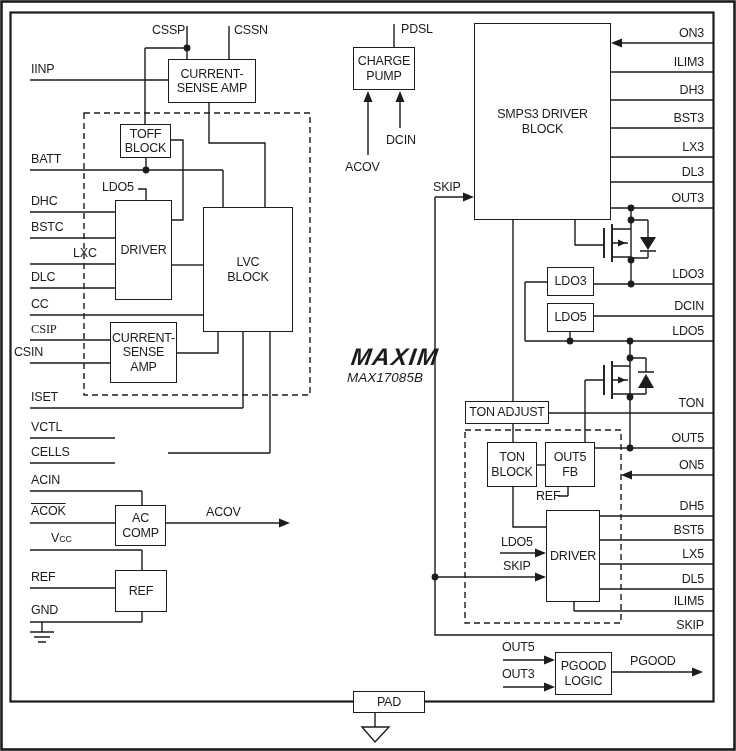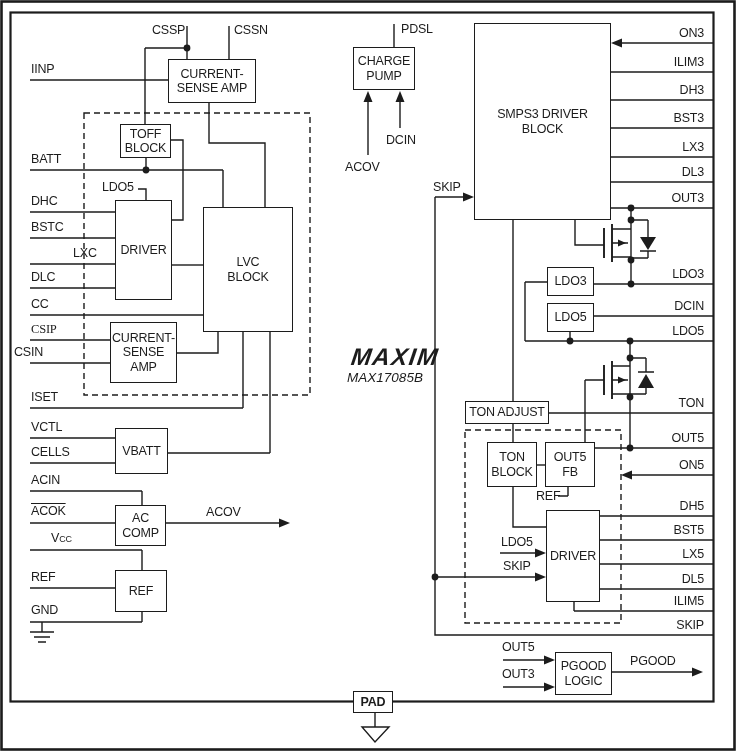--- a/index.html
+++ b/index.html
@@ -183,23 +183,20 @@
   </div>
   <div class="blk" style="left:203px;top:207px;width:90px;height:125px;">
     <span>LVC</span>
     <span>BLOCK</span>
   </div>
   <div class="blk" style="left:110px;top:322px;width:67px;height:61px;">
     <span>CURRENT-</span>
     <span>SENSE</span>
     <span>AMP</span>
   </div>
-  <div class="blk" style="left:115px;top:428px;width:53px;height:46px;">
-    <span>VBATT</span>
-  </div>
   <div class="blk" style="left:115px;top:505px;width:51px;height:41px;">
     <span>AC</span>
     <span>COMP</span>
   </div>
   <div class="blk" style="left:115px;top:570px;width:52px;height:42px;">
     <span>REF</span>
   </div>
   <div class="blk" style="left:353px;top:47px;width:62px;height:43px;">
     <span>CHARGE</span>
     <span>PUMP</span>
@@ -225,21 +222,21 @@
     <span>OUT5</span>
     <span>FB</span>
   </div>
   <div class="blk" style="left:546px;top:510px;width:54px;height:92px;">
     <span>DRIVER</span>
   </div>
   <div class="blk" style="left:555px;top:652px;width:57px;height:43px;">
     <span>PGOOD</span>
     <span>LOGIC</span>
   </div>
-  <div class="blk" style="left:353px;top:691px;width:40px;height:22px;font-weight:bold;">
+  <div class="blk" style="left:353px;top:691px;width:72px;height:22px;">
     <span>PAD</span>
   </div>
 
   <span class="lbl" style="left:152px;top:24px;">CSSP</span>
   <span class="lbl" style="left:234px;top:24px;">CSSN</span>
   <span class="lbl" style="left:401px;top:23px;">PDSL</span>
 
   <span class="lbl" style="left:31px;top:63px;">IINP</span>
   <span class="lbl" style="left:31px;top:153px;">BATT</span>
   <span class="lbl" style="left:31px;top:195px;">DHC</span>

